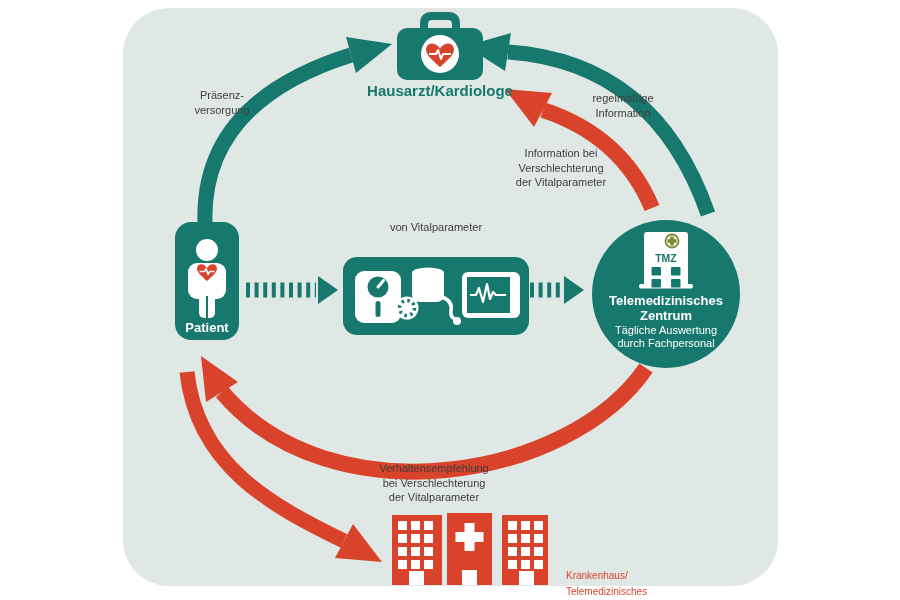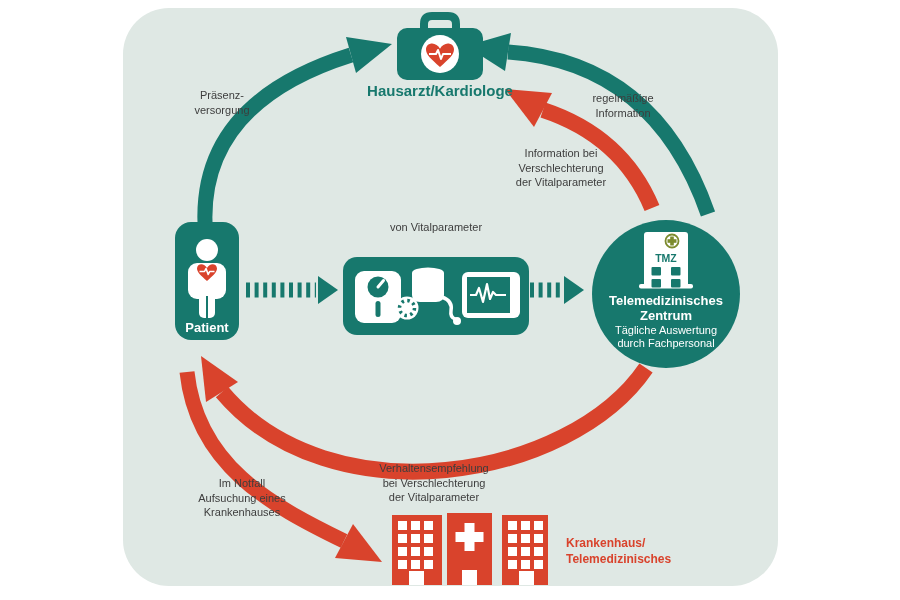--- a/index.html
+++ b/index.html
@@ -9,21 +9,21 @@
          background:var(--panel-bg,#dfe8e4);}
   .abs{position:absolute;}
   svg{overflow:visible;display:block;}
   .arrows{left:0;top:0;z-index:1;}
   .node{z-index:2;}
   .lbl{position:absolute;z-index:3;font-size:11px;line-height:14.5px;color:var(--text,#3d3d3d);
        text-align:center;}
   .bb{font-weight:400;}
   .doctor-label{left:330px;top:84px;width:220px;font-size:15px;font-weight:700;
                 color:var(--teal,#17786d);}
-  .hosp-label{left:566px;top:535px;width:200px;text-align:left;font-size:12px;font-weight:700;
+  .hosp-label{left:566px;top:568px;width:200px;text-align:left;font-size:10px;font-weight:400;
               line-height:16px;color:var(--red,#d9432c);}
   .teal-stroke{stroke:var(--teal,#17786d);fill:none;}
   .red-stroke{stroke:var(--red,#d9432c);fill:none;}
   .teal-fill{fill:var(--teal,#17786d);}
   .red-fill{fill:var(--red,#d9432c);}
   .white-fill{fill:#ffffff;}
   .olive-stroke{stroke:var(--olive,#7c8b2e);fill:#ffffff;}
   .olive-fill{fill:var(--olive,#7c8b2e);}
   text{font-family:"Liberation Sans",sans-serif;}
   .svg-label{fill:#ffffff;font-weight:700;font-size:13px;text-anchor:middle;}
@@ -147,25 +147,20 @@
     <text class="svg-label" x="74" y="85">Telemedizinisches</text>
     <text class="svg-label" x="74" y="100">Zentrum</text>
     <text class="svg-sub" x="74" y="114">Tägliche Auswertung</text>
     <text class="svg-sub" x="74" y="127">durch Fachpersonal</text>
   </svg>
 
   <div class="lbl" style="left:354px;top:461px;width:160px">
     <div><span>Verhaltensempfehlung</span></div>
     <div><span>bei </span><span class="bb">Verschlechterung</span></div>
     <div><span>der </span><span class="bb">Vitalparameter</span></div>
-  </div>
-  <div class="lbl" style="left:172px;top:476px;width:140px">
-    <div><span>Im </span><span class="bb">Notfall</span></div>
-    <div><span>Aufsuchung eines</span></div>
-    <div><span class="bb">Krankenhauses</span></div>
   </div>
 
   <svg class="abs node" style="left:392px;top:513px" width="170" height="74" viewBox="0 0 170 74">
     <g>
       <rect class="red-fill" x="0" y="2" width="50" height="70"></rect>
       <g class="white-fill">
         <rect x="6" y="8" width="9" height="9"></rect>
           <rect x="19" y="8" width="9" height="9"></rect>
           <rect x="32" y="8" width="9" height="9"></rect>
         <rect x="6" y="21" width="9" height="9"></rect>

